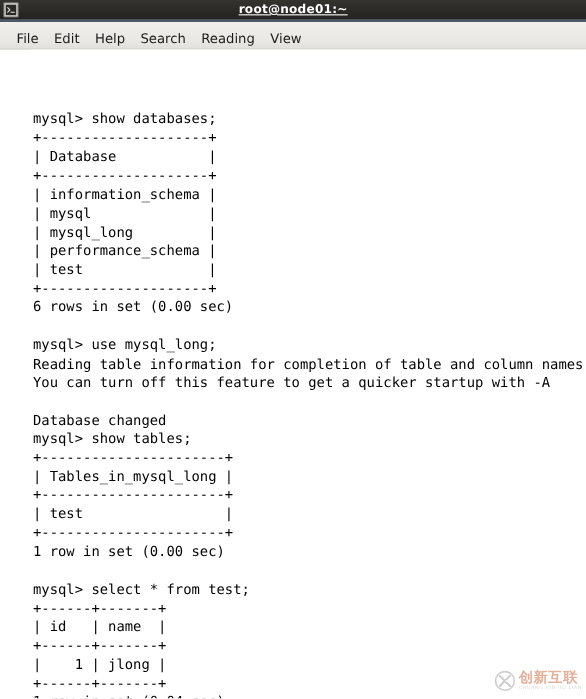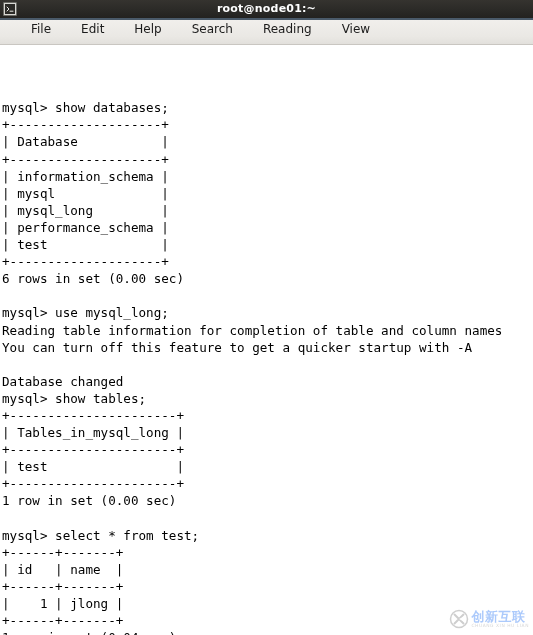--- a/index.html
+++ b/index.html
@@ -50,33 +50,33 @@
     position: absolute;
     left: 0;
     right: 0;
     text-align: center;
     color: #ffffff;
     font-size: 11px;
     font-weight: bold;
     font-family: "DejaVu Sans", sans-serif;
     letter-spacing: 0.2px;
     line-height: 18px;
+    text-decoration: underline;
   }
 
   
   .menubar {
     height: 25px;
     flex: 0 0 25px;
     background: linear-gradient(to bottom, #f1efec 0%, #eae8e4 70%, #e2e0dc 100%);
     border-bottom: 1px solid #c9c6c1;
     display: flex;
-    align-items: flex-start;
-    padding-left: 24px;
+    align-items: flex-end;
+    padding-left: 8px;
     box-sizing: border-box;
-    gap: 16px;
   }
   .menu-item {
     font-size: 12px;
     color: #1b1b1b;
     padding: 2px 7px;
     font-family: "DejaVu Sans", sans-serif;
     cursor: default;
     white-space: nowrap;
   }
 
@@ -87,20 +87,21 @@
     color: #000000;
     font-family: "DejaVu Sans Mono", monospace;
     font-size: 12.6px;
     line-height: 17.1px;
     padding: 3px 16px 0 2px;
     box-sizing: border-box;
     overflow: hidden;
     position: relative;
     white-space: pre;
     letter-spacing: 0px;
+    margin-left: 28px;
   }
   .tline {
     white-space: pre;
     min-height: 17.1px;
   }
 
   
   .watermark {
     position: absolute;
     right: 4px;
@@ -117,21 +118,21 @@
     flex: 0 0 auto;
     margin-right: 3px;
   }
   .wm-textbox {
     display: flex;
     flex-direction: column;
     justify-content: center;
   }
   .wm-cn {
     font-size: 13px;
-    color: #3b82f6;
+    color: #c2410c;
     font-family: "DejaVu Sans", sans-serif;
     line-height: 13px;
     letter-spacing: 0.5px;
     font-weight: bold;
   }
   .wm-en {
     font-size: 4.4px;
     color: #a0a0a0;
     font-family: "DejaVu Sans", sans-serif;
     line-height: 6px;

